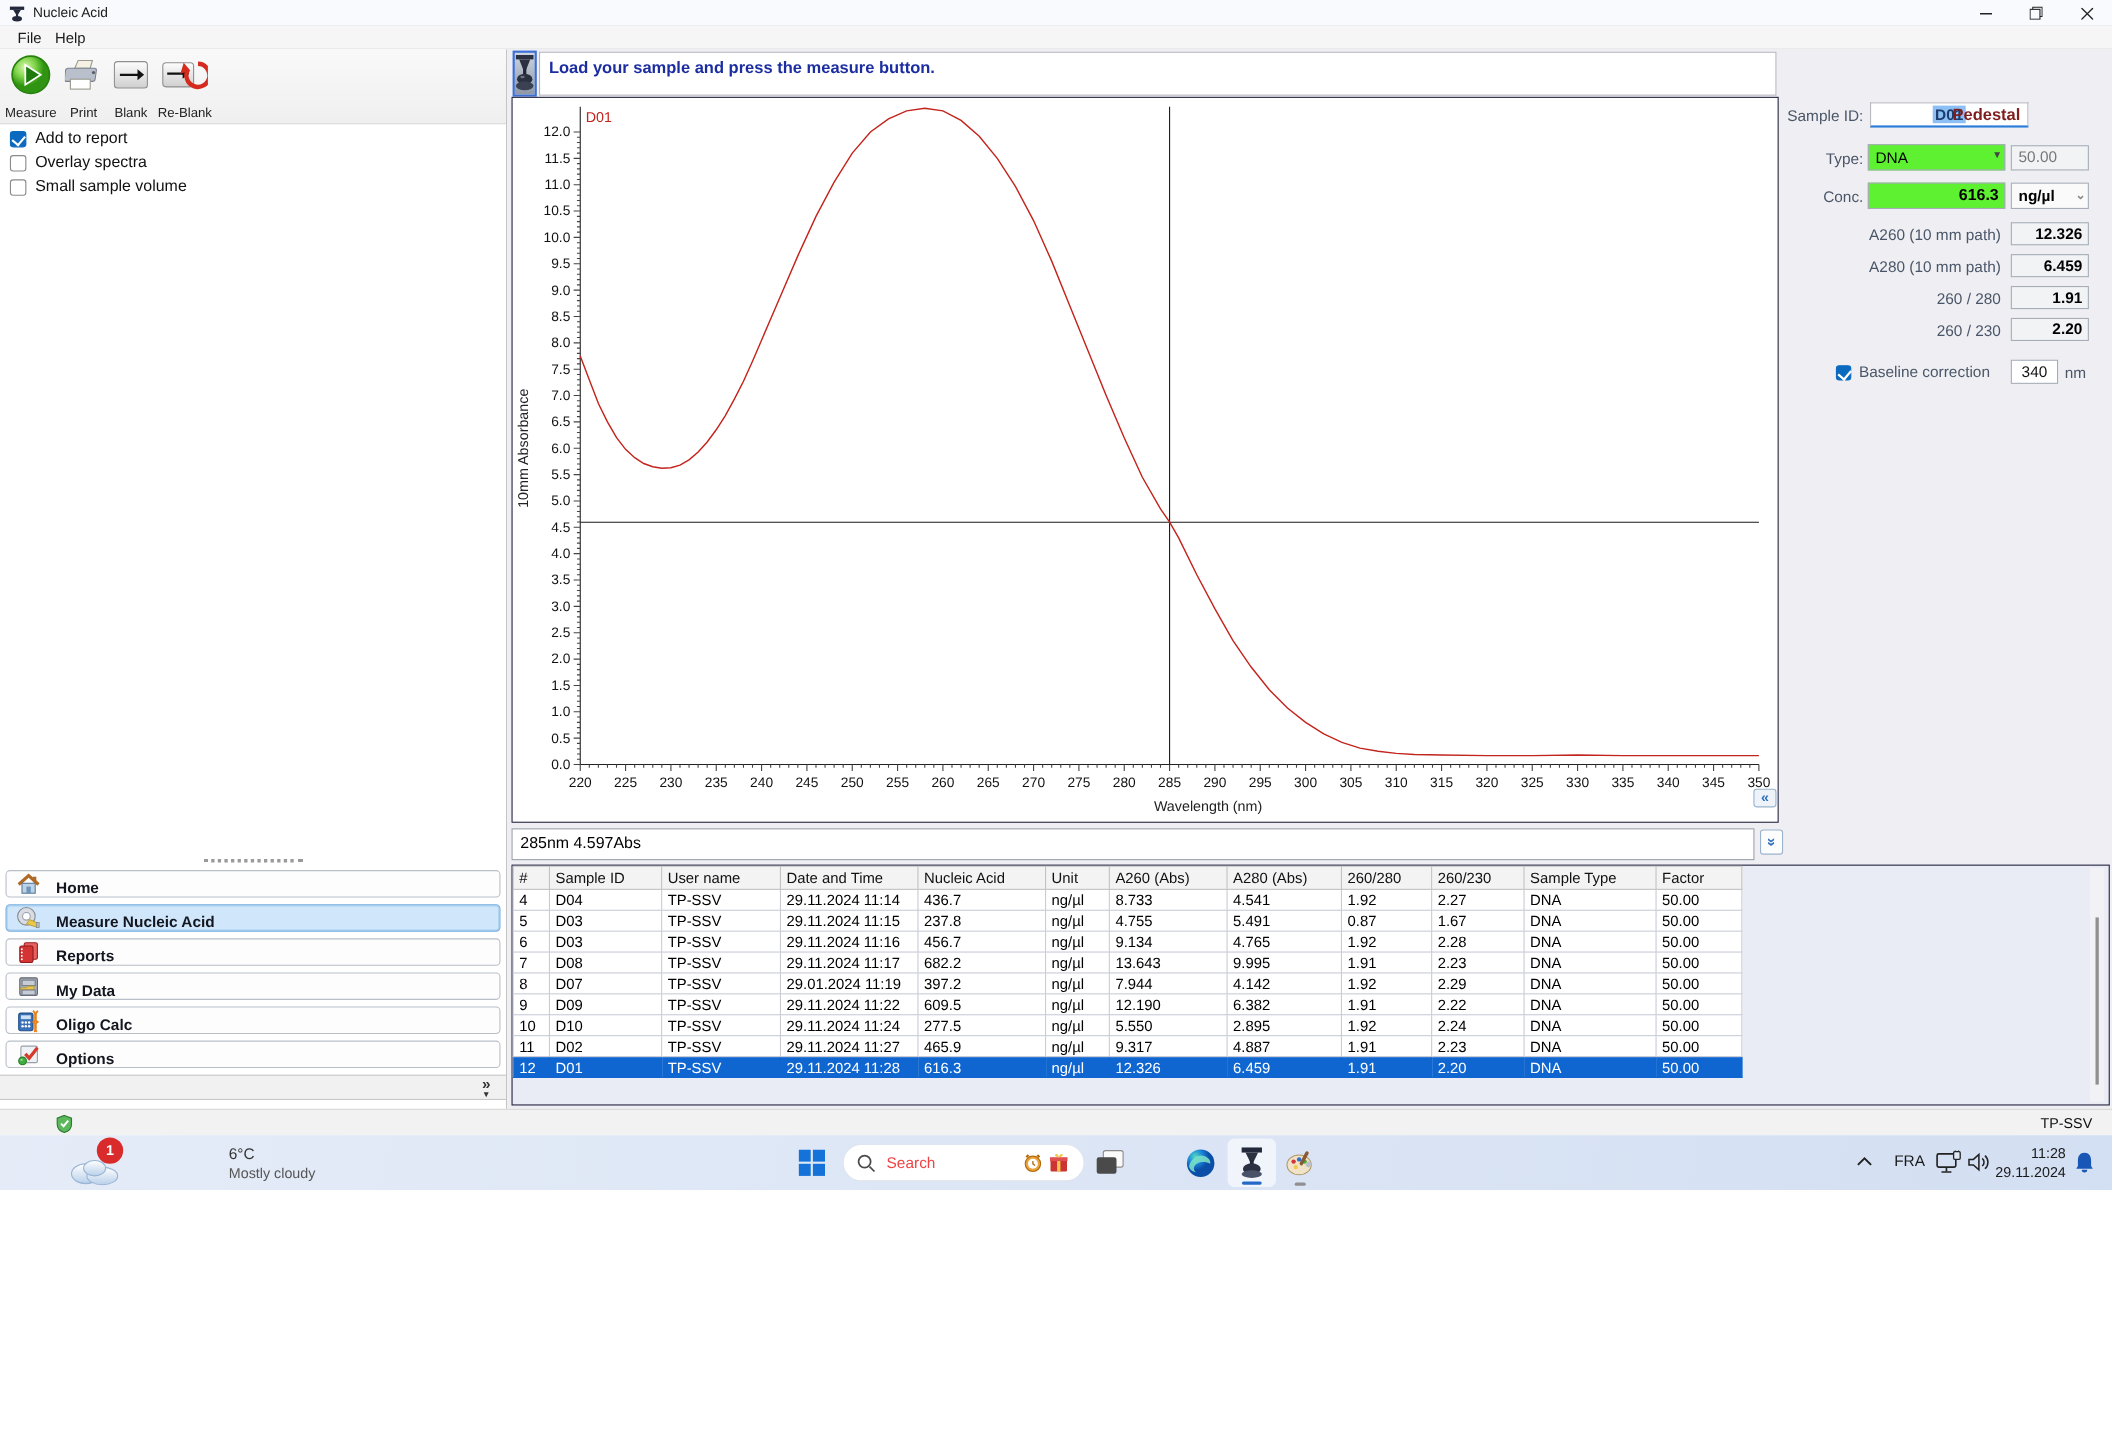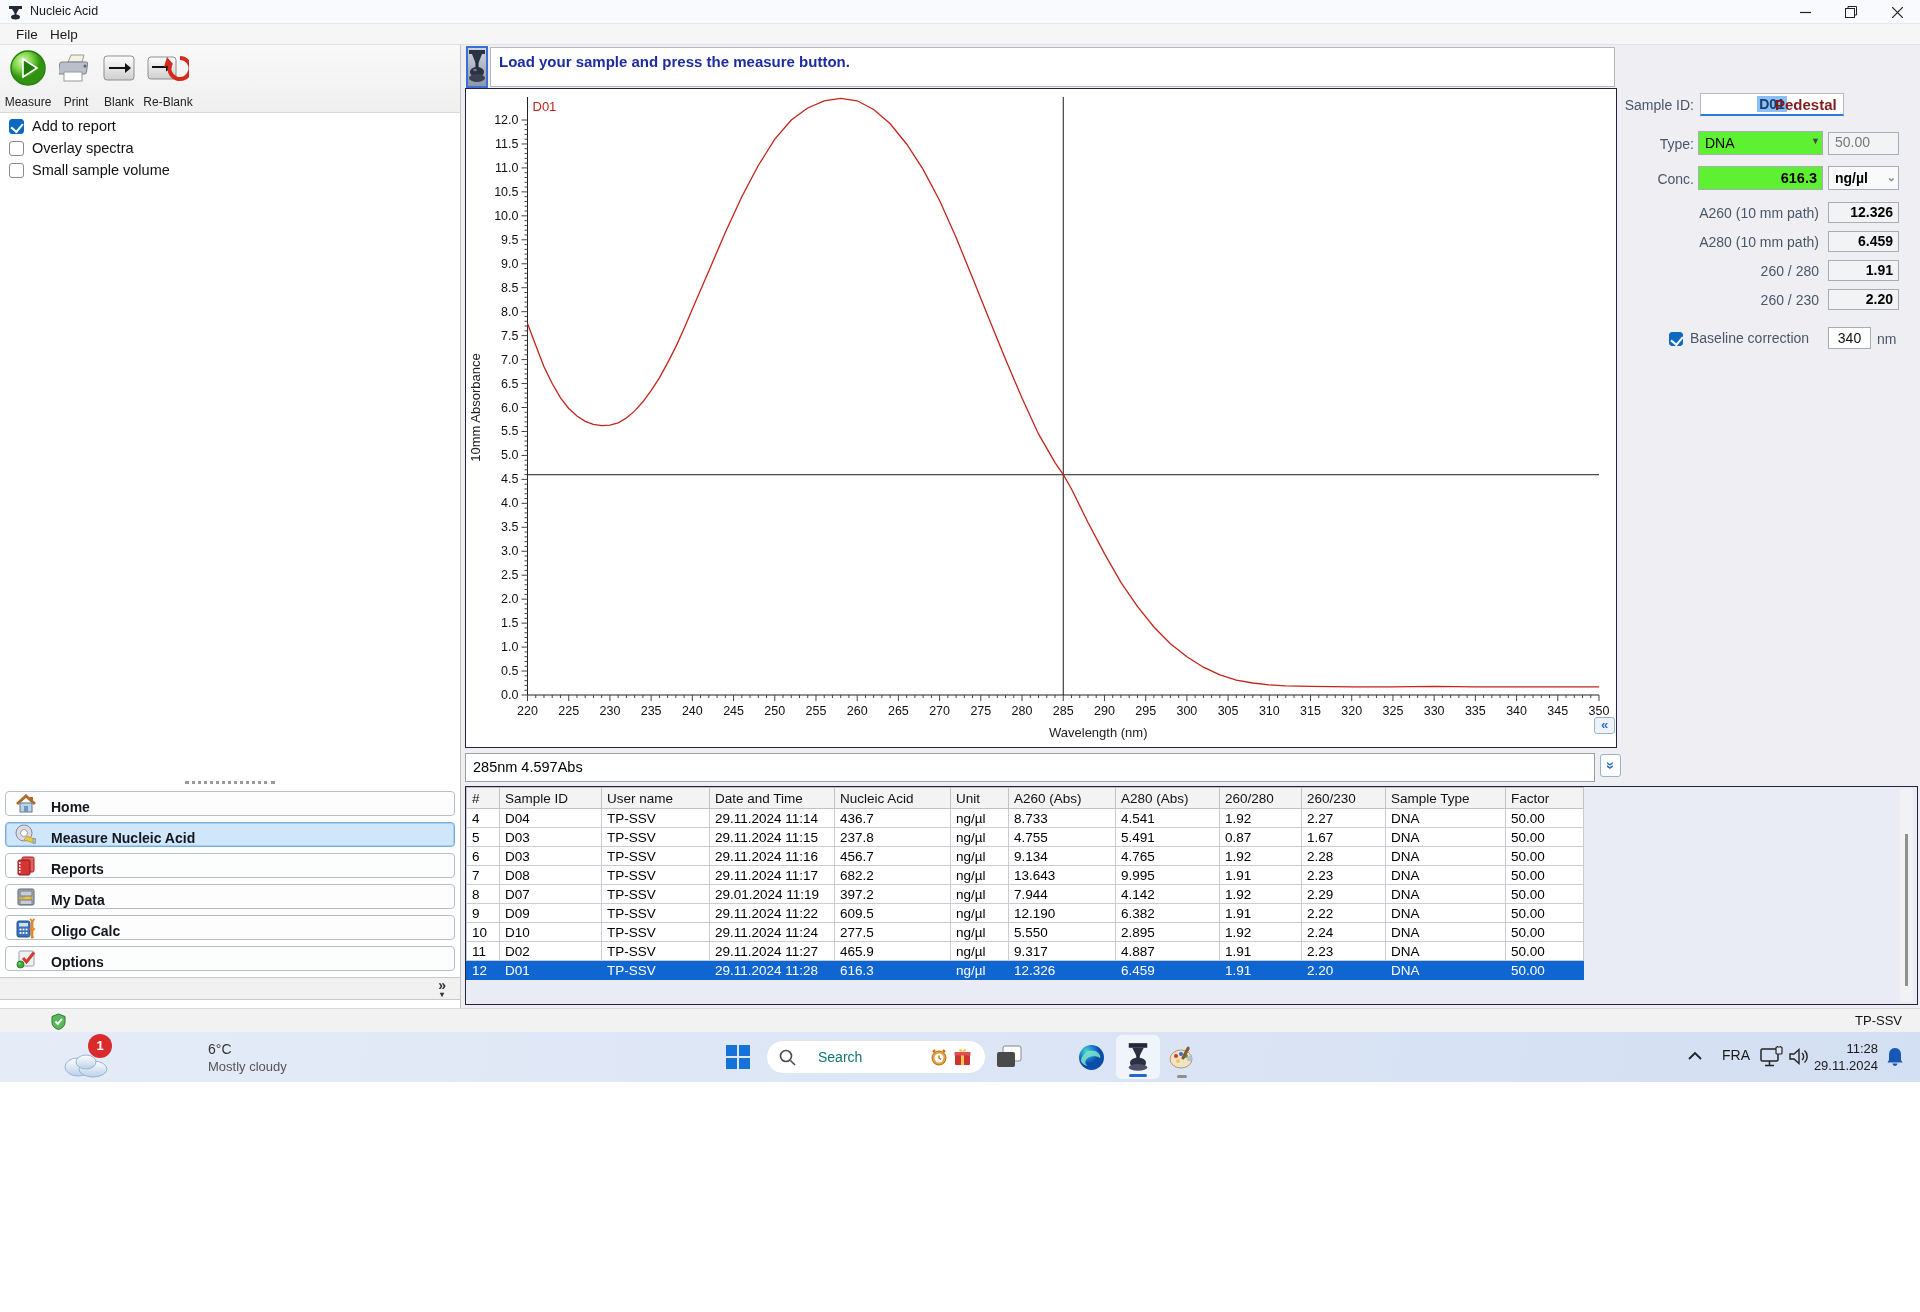--- a/index.html
+++ b/index.html
@@ -62,21 +62,21 @@
   .ddarrow { position:absolute; right:2px; top:4px; font-size:9px; color:#444; }
   .blc-box { position:absolute; left:1367px; top:282px; width:43px; height:22px; background:#fff; border:1px solid #a6adb8; font-size:14px; text-align:center; padding-top:2px; }
 
   
   .appstatus { position:absolute; left:0; top:1008px; width:1920px; height:24px; background:#f2f2f2; border-top:1px solid #d8d8d8; }
   .appuser { position:absolute; right:18px; top:4px; font-size:13px; color:#111; }
 
   
   .taskbar { position:absolute; left:0; top:1032px; width:1920px; height:50px; background:linear-gradient(100deg,#e5ecf8,#d3dff2); }
   .searchpill { position:absolute; left:766px; top:8px; width:220px; height:34px; background:#fff; border:1px solid #dfe4ee; border-radius:17px; display:flex; align-items:center; }
-  .searchtext { font-size:14px; color:#0f766e; margin-left:22px; flex:1; }
+  .searchtext { font-size:14px; color:#ef4444; margin-left:10px; flex:1; }
   .apptile { position:absolute; left:1116px; top:3px; width:44px; height:44px; background:rgba(255,255,255,0.6); border-radius:6px; }
   .apptile .underline { position:absolute; left:13px; bottom:2px; width:18px; height:3px; border-radius:2px; background:#2569c8; }
   .rundash { position:absolute; width:10px; height:3px; border-radius:2px; background:#8f8f8f; }
   .traytext { position:absolute; font-size:14px; color:#1a1a1a; }
   .clockblock { position:absolute; left:1806px; top:8px; width:72px; text-align:right; font-size:13px; color:#1a1a1a; line-height:17px; }
   .weathertemp { position:absolute; left:152px; top:9px; font-size:14px; color:#333; }
   .weathercond { position:absolute; left:152px; top:27px; font-size:13px; color:#555; }
   .belowbar { position:absolute; left:0; top:1082px; width:1920px; height:230px; background:#fff; }
 </style>
 </head>

